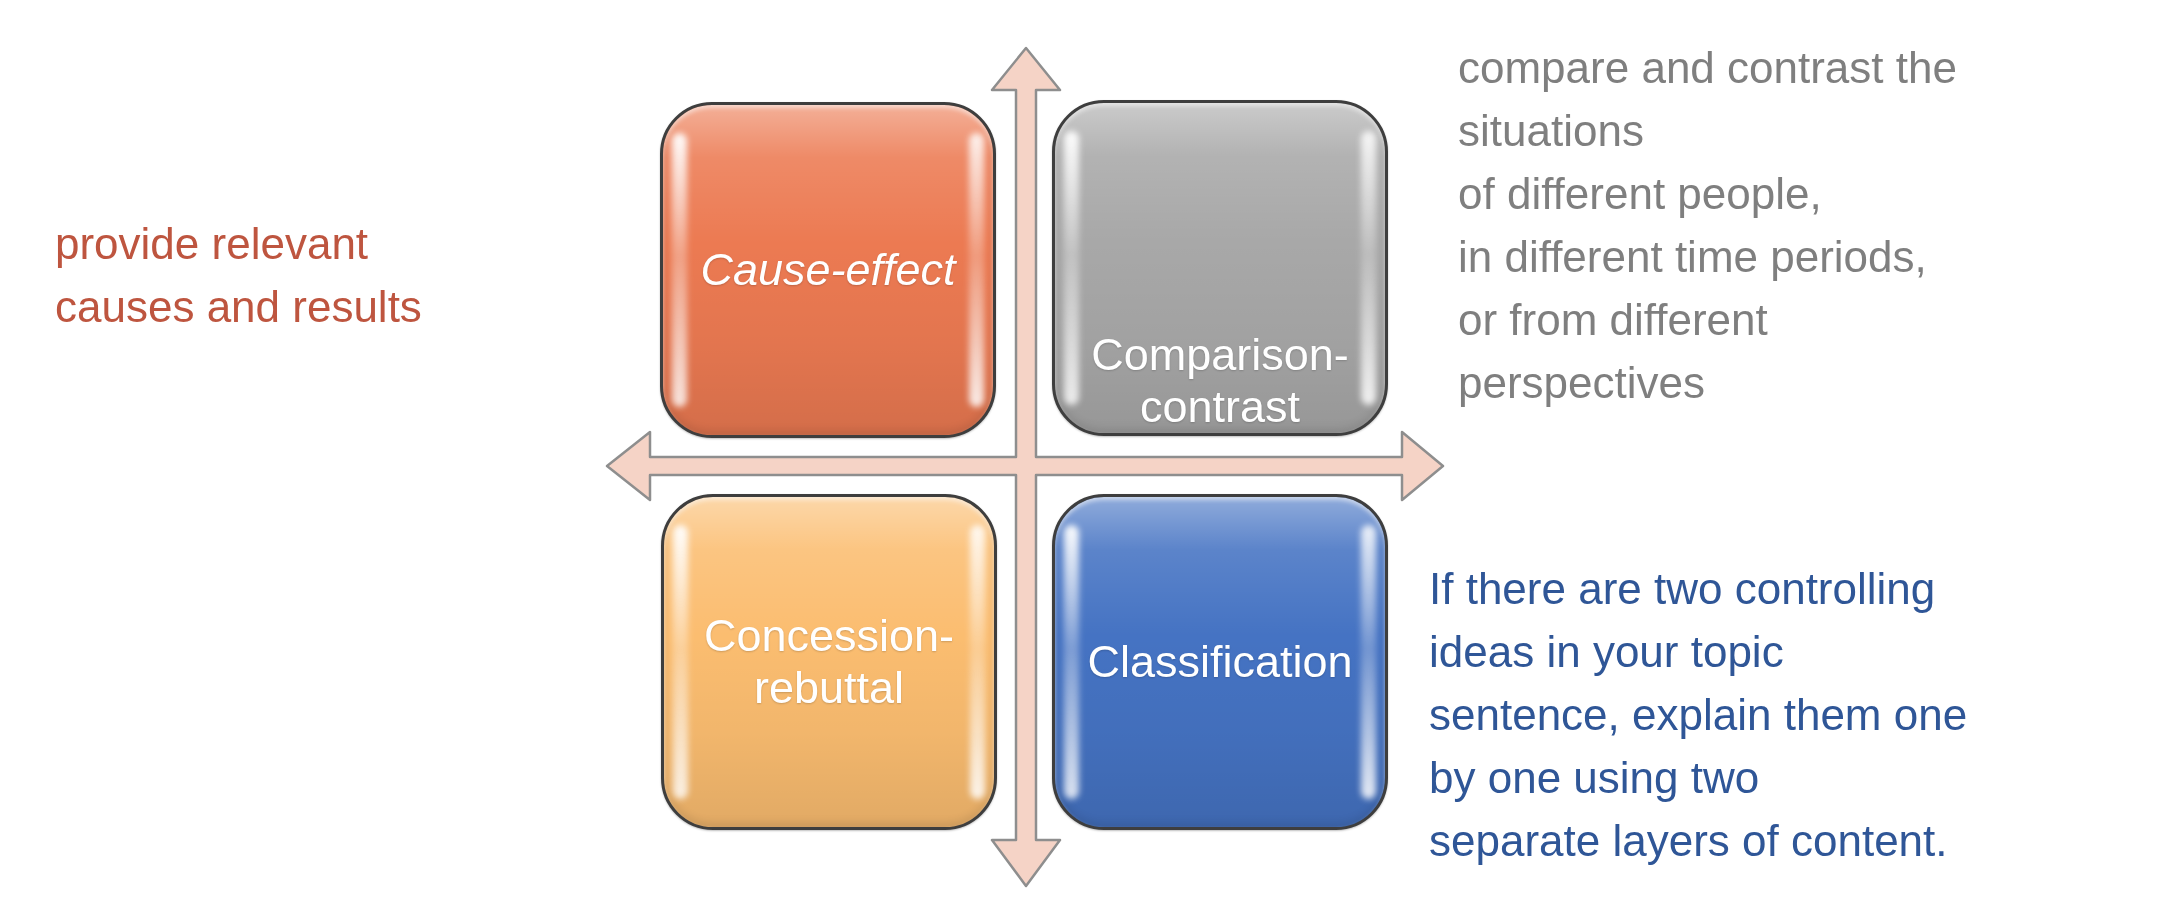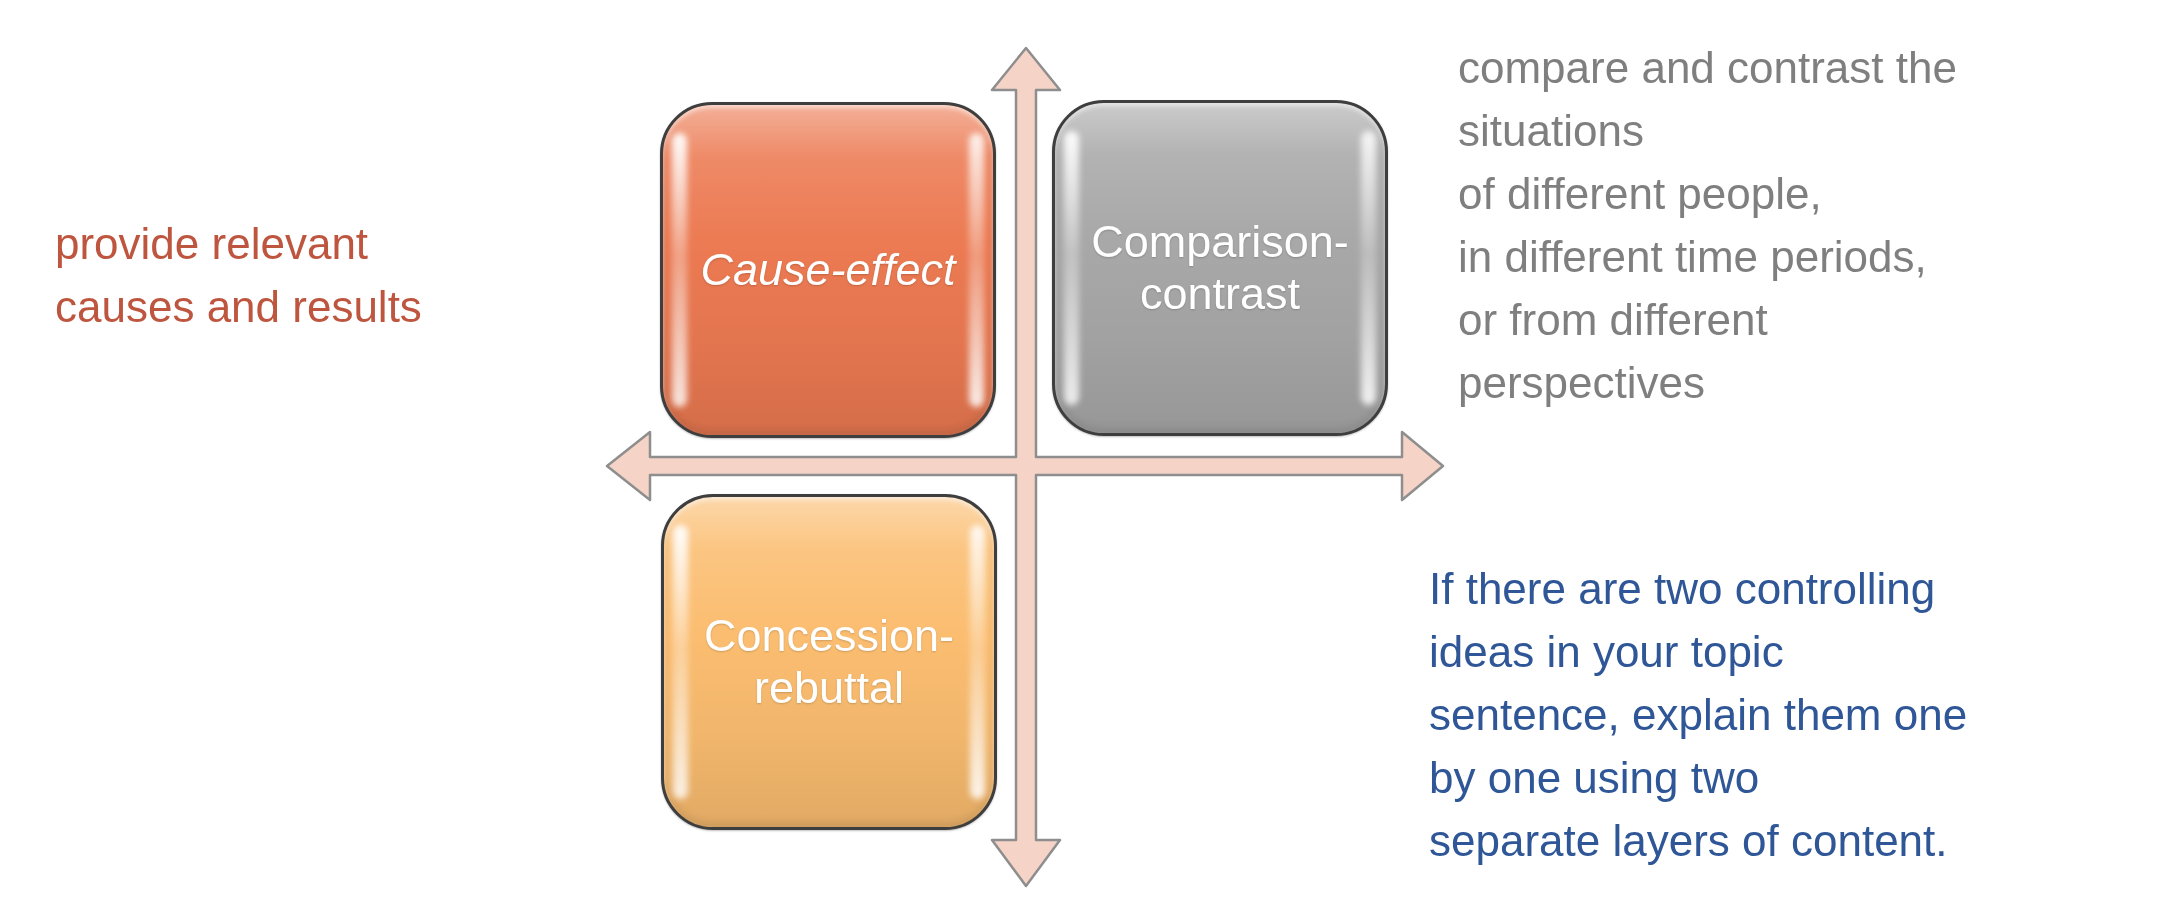--- a/index.html
+++ b/index.html
@@ -74,21 +74,21 @@
   .qbox-label {
     color: var(--label-color, #ffffff);
     font-size: 45px;
     line-height: 52px;
     text-align: center;
     white-space: pre-line;
     text-shadow: 0 1px 2px rgba(0,0,0,0.18);
   }
 
   .qbox.tl { left: 660px;  top: 102px; font-style: italic; }
-  .qbox.tr { left: 1052px; top: 100px; }
+  .qbox.tr { left: 1052px; top: 100px; align-items: flex-end; }
   .qbox.bl { left: 661px;  top: 494px; }
   .qbox.br { left: 1052px; top: 494px; }
 
   
   .note {
     position: absolute;
     font-size: 44px;
     line-height: 63px;
     white-space: pre-line;
     color: var(--color, #444444);
@@ -127,20 +127,23 @@
   <div class="qbox tr" style="--fill: #A8A8A8; --label-color: #FFFFFF;">
     <span class="qbox-label">Comparison-
 contrast</span>
   </div>
 
   <div class="qbox bl" style="--fill: #FBBD70; --label-color: #FFFFFF;">
     <span class="qbox-label">Concession-
 rebuttal</span>
   </div>
 
+  <div class="qbox br" style="--fill: #4573C3; --label-color: #FFFFFF;">
+    <span class="qbox-label">Classification</span>
+  </div>
 
   <div class="note cause-note" style="--color: #BE553F;">provide relevant
 causes and results</div>
 
 
   <div class="note comparison-note" style="--color: #7F7F7F;">compare and contrast the
 situations
 of different people,
 in different time periods,
 or from different

